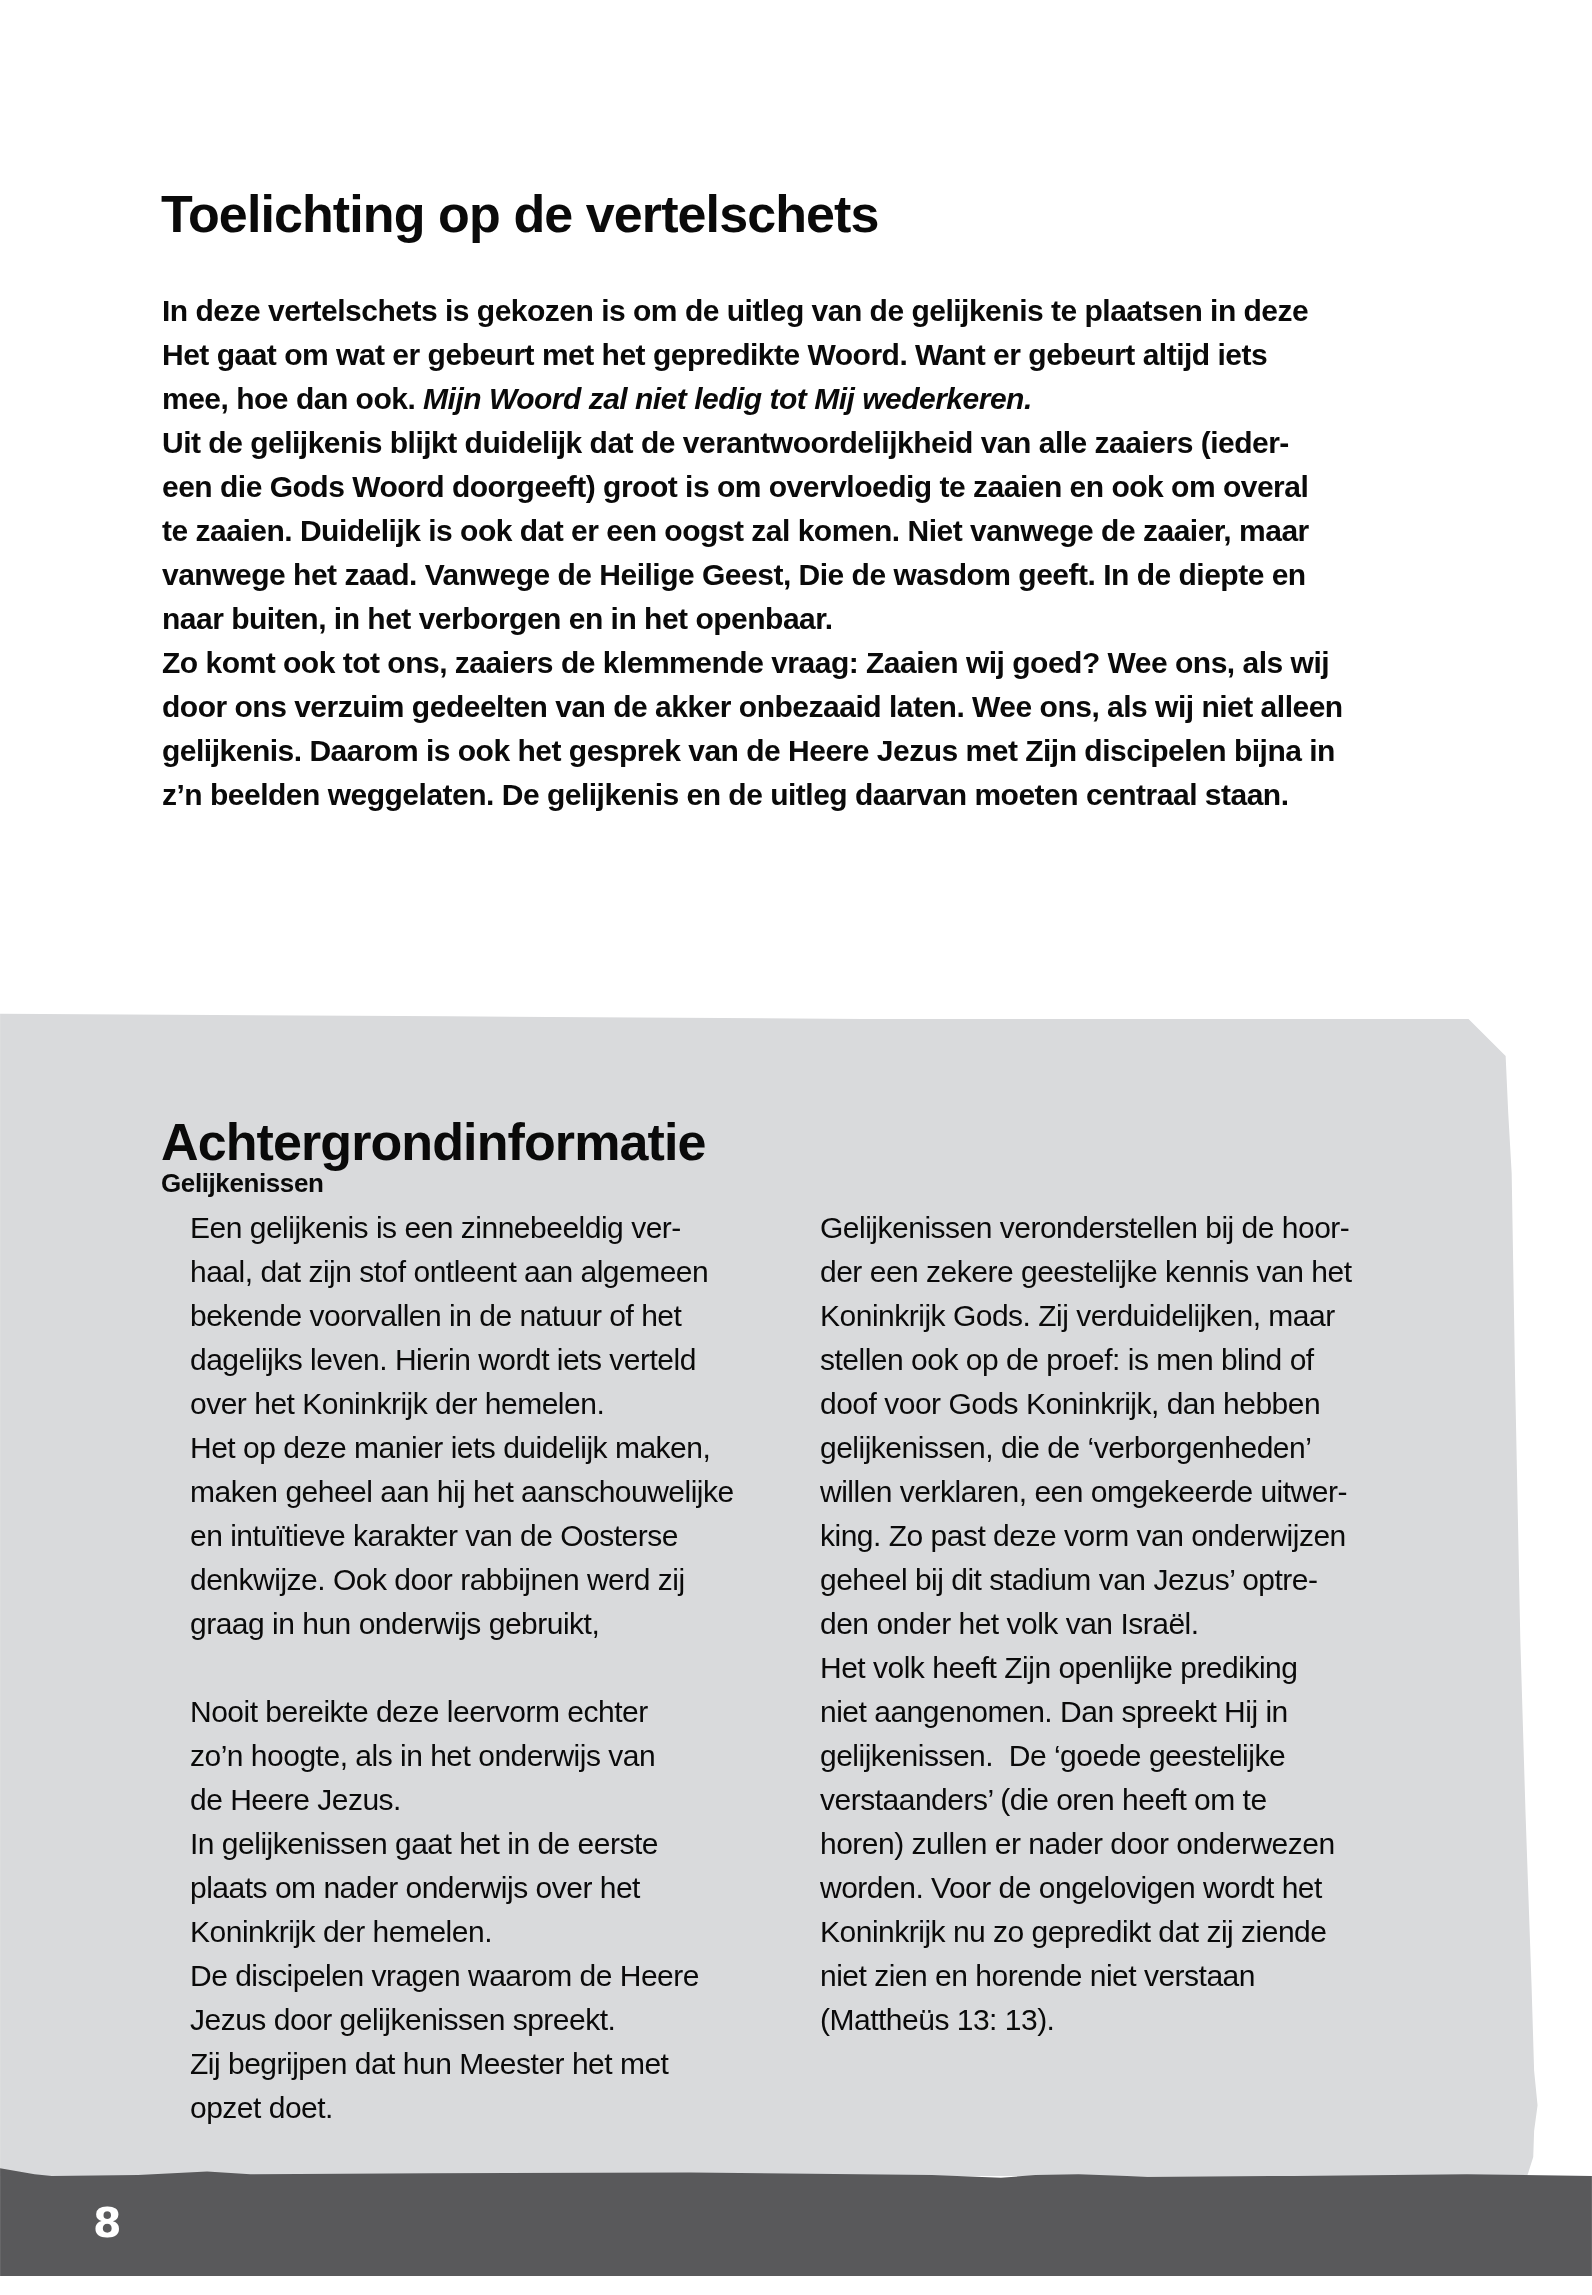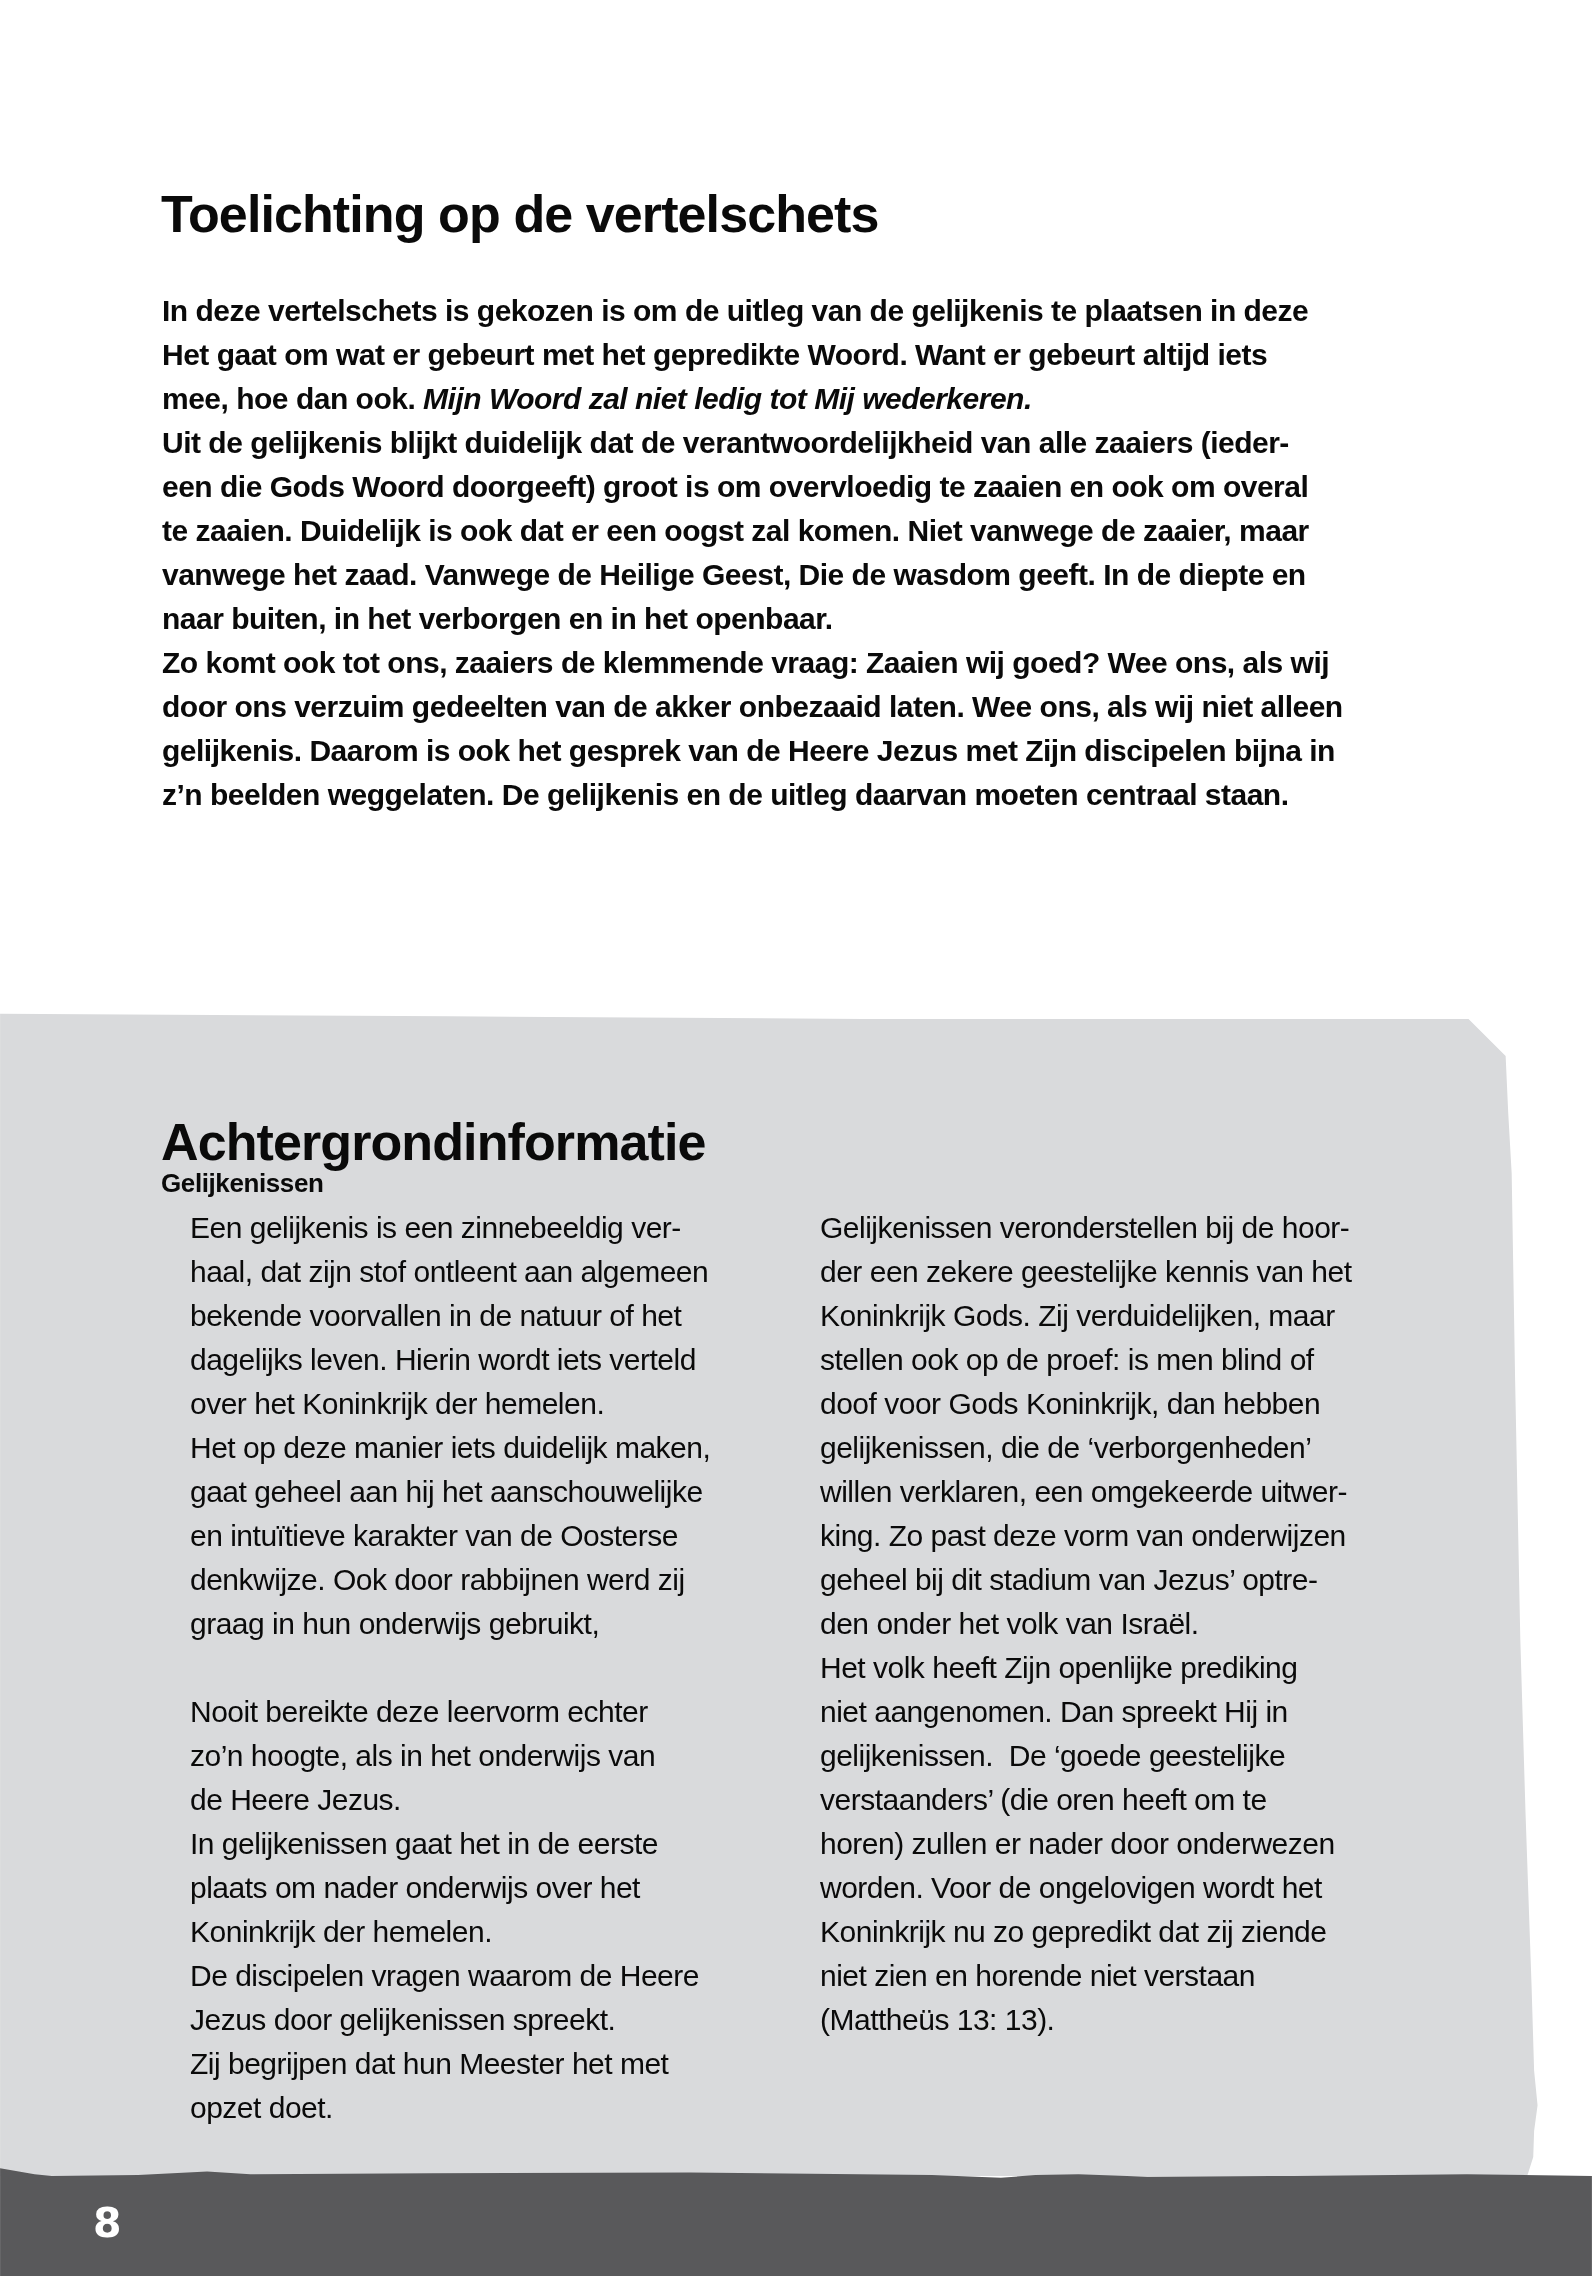--- a/index.html
+++ b/index.html
@@ -62,21 +62,21 @@
 
 <h2 class="subhead">Gelijkenissen</h2>
 
 <div class="body-block" style="left:162px; top:1206px;margin-left:28px;">
   <span class="line">Een gelijkenis is een zinnebeeldig ver-</span>
   <span class="line">haal, dat zijn stof ontleent aan algemeen</span>
   <span class="line">bekende voorvallen in de natuur of het</span>
   <span class="line">dagelijks leven. Hierin wordt iets verteld</span>
   <span class="line">over het Koninkrijk der hemelen.</span>
   <span class="line">Het op deze manier iets duidelijk maken,</span>
-  <span class="line">gaat geheel aan hij het aanschouwelijke</span>
+  <span class="line">maken geheel aan hij het aanschouwelijke</span>
   <span class="line">en intuïtieve karakter van de Oosterse</span>
   <span class="line">denkwijze. Ook door rabbijnen werd zij</span>
   <span class="line">graag in hun onderwijs gebruikt,</span>
   <span class="line"></span>
   <span class="line">Nooit bereikte deze leervorm echter</span>
   <span class="line">zo’n hoogte, als in het onderwijs van</span>
   <span class="line">de Heere Jezus.</span>
   <span class="line">In gelijkenissen gaat het in de eerste</span>
   <span class="line">plaats om nader onderwijs over het</span>
   <span class="line">Koninkrijk der hemelen.</span>

